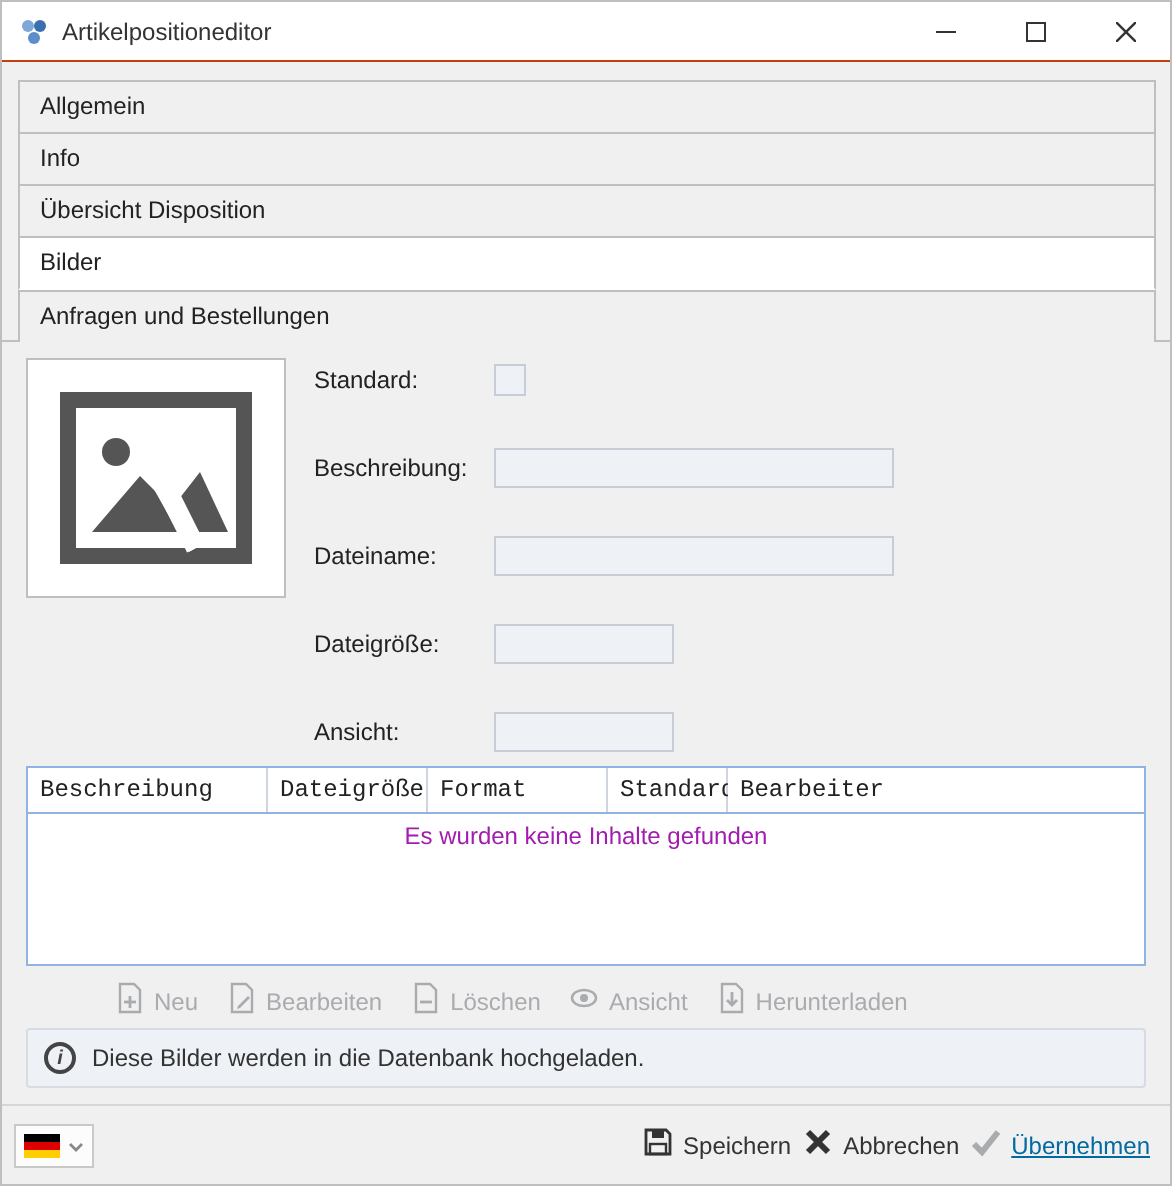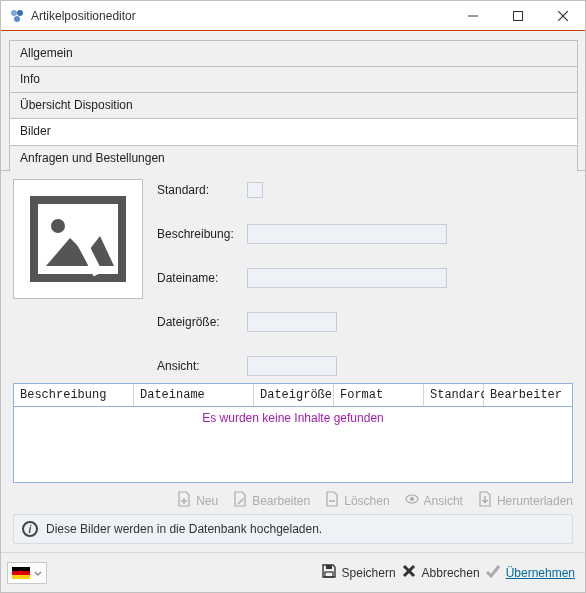--- a/index.html
+++ b/index.html
@@ -128,24 +128,24 @@
   .tbody {
     flex: 1;
     display: flex;
     justify-content: center;
     padding-top: 4px;
     color: #a21caf;
   }
   
   .toolbar {
     display: flex;
-    justify-content: flex-end;
     gap: 14px;
     padding: 8px 12px 4px 12px;
     color: #a9abaf;
+    margin-left: 44px;
   }
   .toolbtn { display: flex; align-items: center; gap: 4px; color: #a9abaf; }
   .toolbtn svg { width: 16px; height: 16px; }
   
   .infobar {
     margin: 0 12px 8px 12px;
     background: #eef1f5;
     border: 1px solid #d6dbe4;
     border-radius: 2px;
     padding: 6px 8px;
@@ -268,21 +268,20 @@
         <div class="field-row">
           <span class="field-label">Ansicht:</span>
           <input class="field-input short" readonly="" value="" style="">
         </div>
       </div>
     </div>
 
     <div class="table-wrap">
       <div class="thead">
         <div class="th c-beschreibung">Beschreibung</div>
-        <div class="th c-dateiname">Dateiname</div>
         <div class="th c-groesse">Dateigröße</div>
         <div class="th c-format">Format</div>
         <div class="th c-standard">Standard</div>
         <div class="th c-bearbeiter">Bearbeiter</div>
       </div>
       <div class="tbody">
         <span>Es wurden keine Inhalte gefunden</span>
       </div>
     </div>
 

